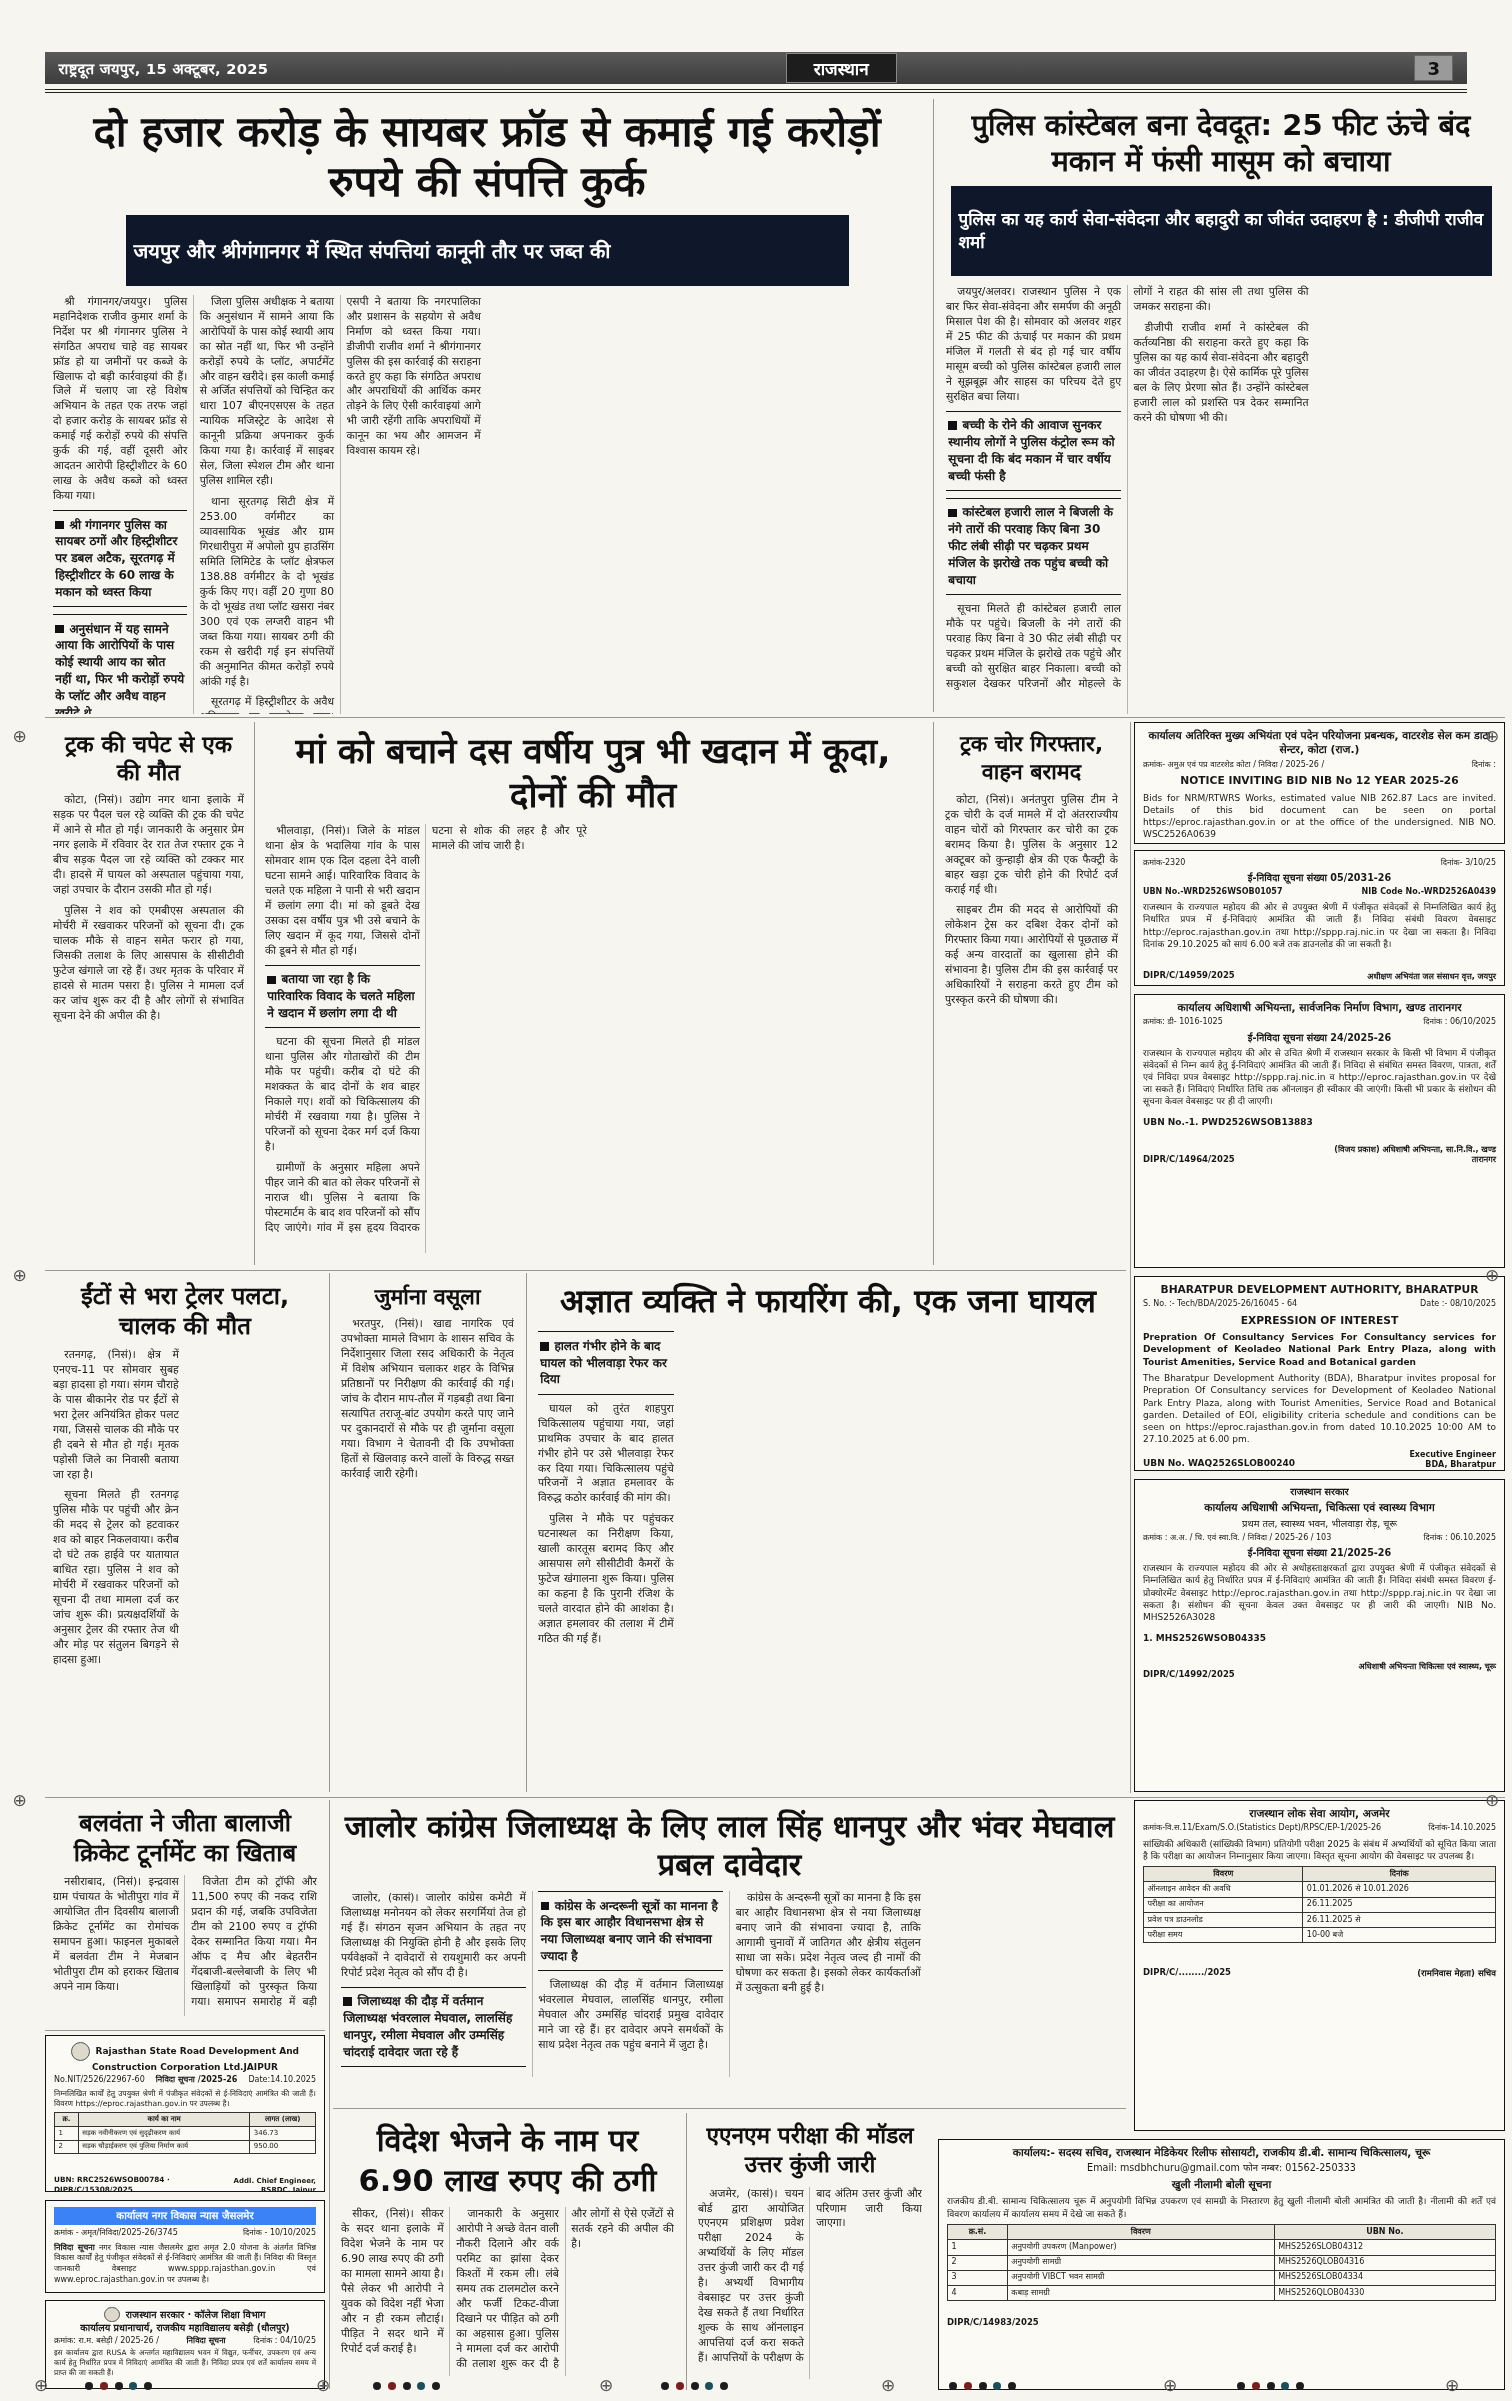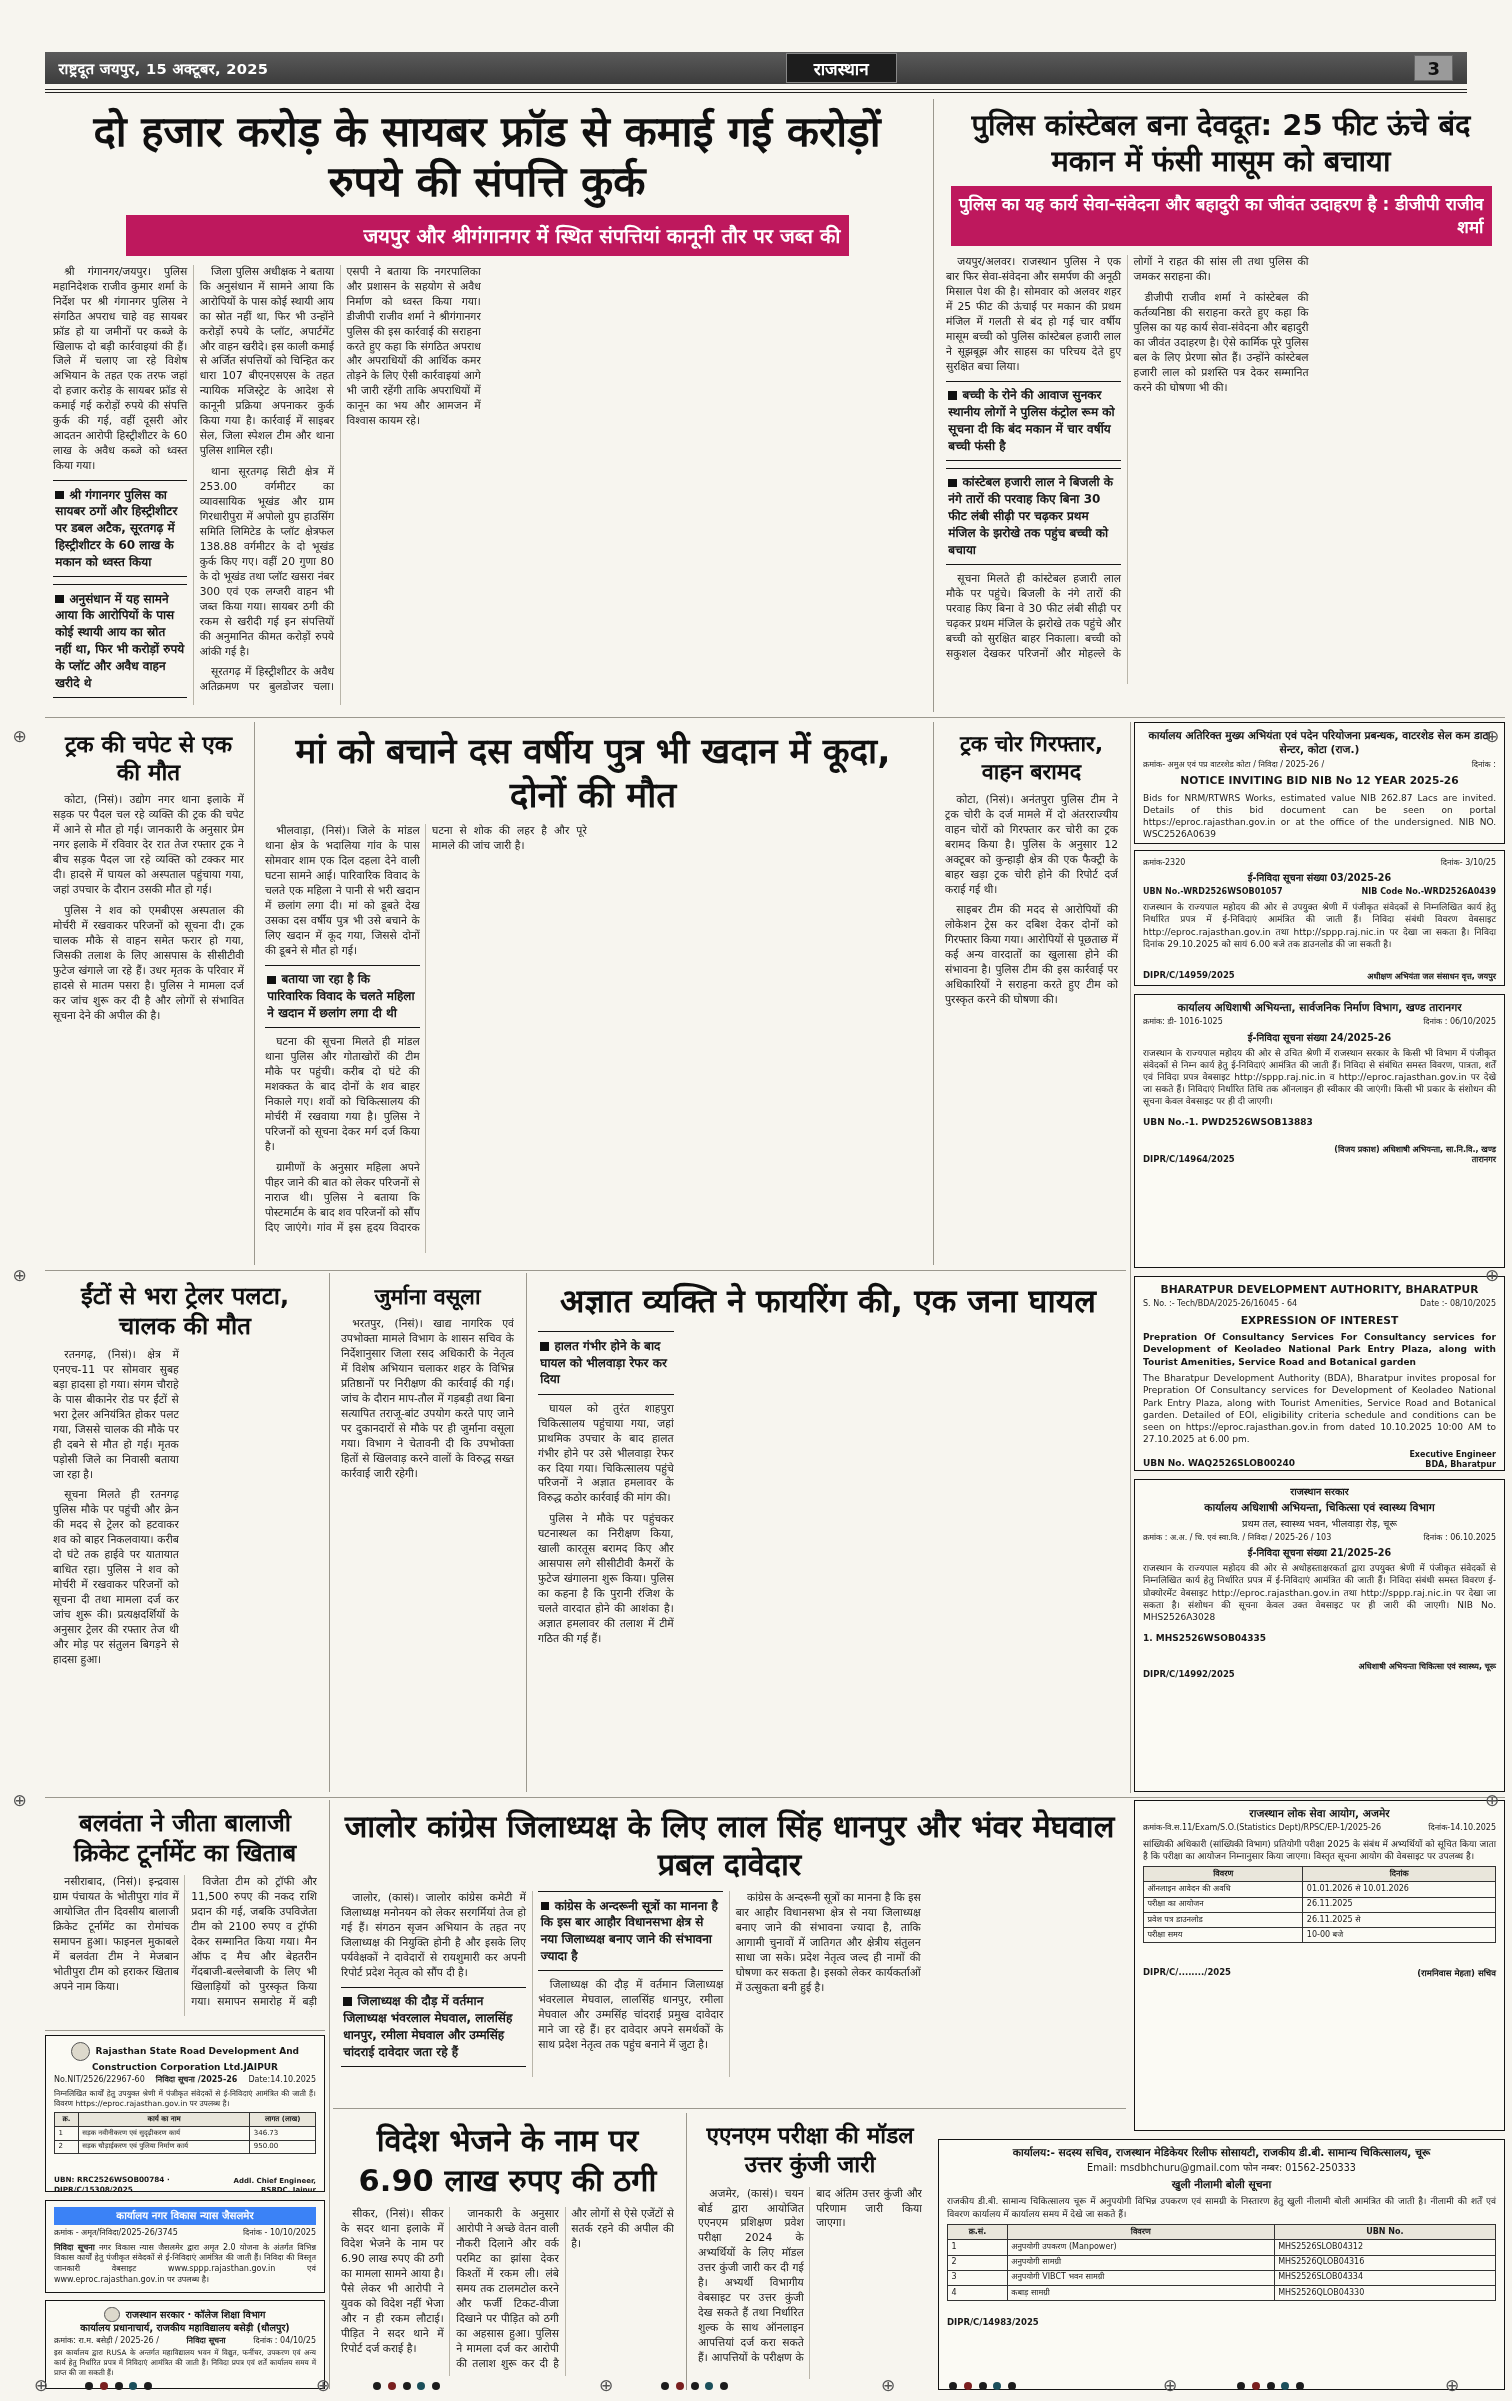--- a/index.html
+++ b/index.html
@@ -6,21 +6,21 @@
   .page{position:relative;width:1512px;height:2401px;background:#f7f5ef;font-family:"DejaVu Sans","Liberation Sans",sans-serif;color:#181818;overflow:hidden;}
   
   .mast{position:absolute;left:45px;top:52px;width:1422px;height:32px;background:linear-gradient(#5a5a5a,#3c3c3c);color:#fff;display:flex;align-items:center;justify-content:space-between;padding:0 13.6px;box-sizing:border-box;}
   .mast .mleft{font-size:14.7px;font-weight:bold;letter-spacing:0.3px;}
   .mast .mcenter{background:#1d1d1d;border:0.6px solid #888;padding:2.3px 27px;font-size:17px;font-weight:bold;}
   .mast .mpage{background:#9a9a9a;color:#111;padding:1.1px 12.4px;font-size:18px;font-weight:bold;border:0.6px solid #666;}
   .rule2{position:absolute;left:45px;top:89px;width:1422px;height:2.3px;border-top:1.7px solid #222;border-bottom:0.6px solid #222;}
   
   .art{position:absolute;box-sizing:border-box;padding:8px 8px 5.6px;overflow:hidden;}
   .hl{margin:0 0 6.8px;font-weight:bold;text-align:center;color:#101010;}
-  .bar{background:#be185d;color:#fff;text-align:right;font-weight:bold;padding:7px 8px;box-sizing:border-box;}
+  .bar{background:#0f172a;color:#fff;text-align:left;font-weight:bold;padding:22px 8px;box-sizing:border-box;}
   .bd{text-align:justify;column-gap:12.4px;column-rule:0.6px solid #b9b5a9;column-fill:auto;font-size:10.7px;line-height:1.4;overflow:hidden;}
   .bd p{margin:0 0 5.6px;text-indent:11.3px;}
   .bx{break-inside:avoid;border-top:1.7px solid #151515;border-bottom:1.7px solid #151515;padding:5.6px 2.3px;margin:3.4px 0 6.8px;font-weight:bold;font-size:12px;line-height:1.4;text-align:left;}
   .sq{display:inline-block;width:8.5px;height:8.5px;background:#111;margin:0 5.6px 0 0;vertical-align:middle;}
   
   .notice{position:absolute;box-sizing:border-box;border:1.1px solid #141414;background:#fbfaf4;padding:5.6px 8px;font-size:9px;line-height:1.35;overflow:hidden;}
   .notice .t1{text-align:center;font-weight:bold;font-size:10.7px;margin:0 0 2.3px;}
   .notice .t2{text-align:center;font-weight:bold;font-size:9.6px;margin:0 0 2.3px;}
   .notice .meta{display:flex;justify-content:space-between;font-size:8px;margin:1.1px 0 3.4px;}
   .notice .nt{text-align:center;font-weight:bold;font-size:10.7px;margin:2.3px 0 3.4px;}
@@ -170,21 +170,21 @@
     <p class="nt">NOTICE INVITING BID NIB No 12 YEAR 2025-26</p>
     <p class="nb">Bids for NRM/RTWRS Works, estimated value NIB 262.87 Lacs are invited. Details of this bid document can be seen on portal https://eproc.rajasthan.gov.in or at the office of the undersigned. NIB NO. WSC2526A0639</p>
 
   </div>
 
   <div class="notice" style="left:1134px;top:850px;width:371px;height:136px;">
     <div class="meta">
         <span>क्रमांक-2320</span>
         <span>दिनांक- 3/10/25</span>
       </div>
-    <p class="t2">ई-निविदा सूचना संख्या 03/2025-26</p>
+    <p class="t2">ई-निविदा सूचना संख्या 05/2031-26</p>
     <div class="meta">
         <span class="ref">UBN No.-WRD2526WSOB01057</span>
         <span class="ref">NIB Code No.-WRD2526A0439</span>
       </div>
     <p class="nb">राजस्थान के राज्यपाल महोदय की ओर से उपयुक्त श्रेणी में पंजीकृत संवेदकों से निम्नलिखित कार्य हेतु निर्धारित प्रपत्र में ई-निविदाएं आमंत्रित की जाती हैं। निविदा संबंधी विवरण वेबसाइट http://eproc.rajasthan.gov.in तथा http://sppp.raj.nic.in पर देखा जा सकता है। निविदा दिनांक 29.10.2025 को सायं 6.00 बजे तक डाउनलोड की जा सकती है।</p>
     <div style="display:flex;justify-content:space-between;align-items:flex-end;">
       <span class="dipr">DIPR/C/14959/2025</span>
       <span class="sign" style="font-size:8px;">अधीक्षण अभियंता जल संसाधन वृत्त, जयपुर</span>
     </div>
   </div>

